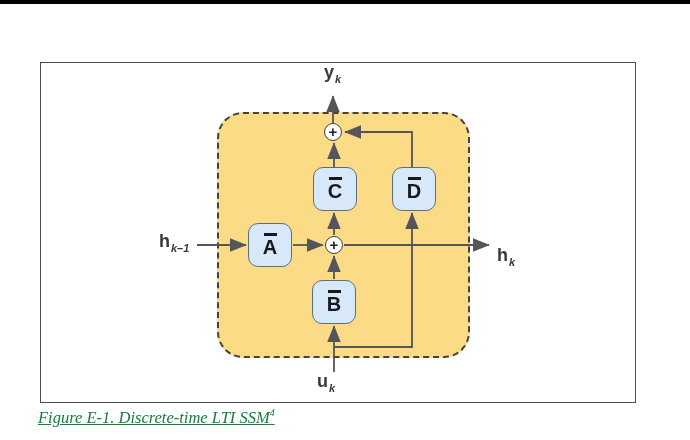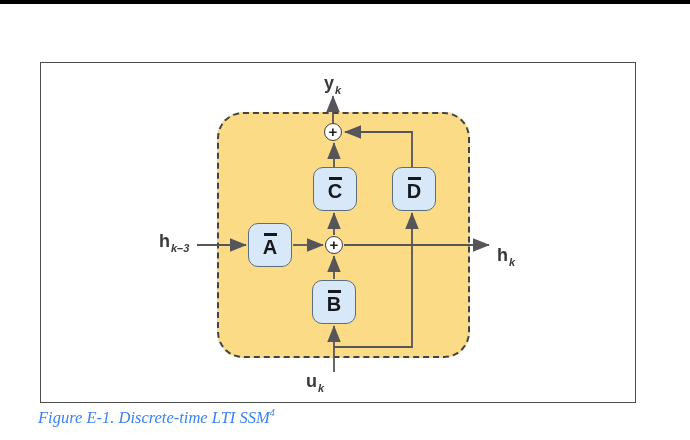--- a/index.html
+++ b/index.html
@@ -38,21 +38,21 @@
     position:absolute;color:#3A3A3A;font-weight:bold;font-size:18px;
     white-space:nowrap;
   }
   .port-label .sub{
     font-weight:bold;font-style:italic;font-size:11px;color:#3A3A3A;
     position:relative;top:5px;left:1px;
   }
   .caption{
     position:absolute;left:38px;top:407px;
     font-family:"Liberation Serif",serif;font-style:italic;
-    font-size:16.5px;color:#3b82f6;white-space:nowrap;
+    font-size:16.5px;color:#15803d;white-space:nowrap;text-decoration:underline;
   }
   .caption sup{font-size:10px;}
 </style>
 </head>
 <body>
 
 <div id="stage">
 
   <div class="topbar"></div>
 
@@ -105,30 +105,30 @@
     <span class="letter">D</span>
   </div>
 
   <div class="sum" style="left:324px;top:123px;">
     <span class="plus">+</span>
   </div>
   <div class="sum" style="left:325px;top:236px;">
     <span class="plus">+</span>
   </div>
 
-  <div class="port-label" style="left:324px;top:73px;">
+  <div class="port-label" style="left:324px;top:62px;">
     <span>y</span><span class="sub">k</span>
   </div>
   <div class="port-label" style="left:159px;top:231px;">
-    <span>h</span><span class="sub">k–3</span>
+    <span>h</span><span class="sub">k–1</span>
   </div>
   <div class="port-label" style="left:497px;top:245px;">
     <span>h</span><span class="sub">k</span>
   </div>
-  <div class="port-label" style="left:306px;top:371px;">
+  <div class="port-label" style="left:317px;top:371px;">
     <span>u</span><span class="sub">k</span>
   </div>
 
   <div class="caption">
     <span>Figure E-1. Discrete-time LTI SSM</span><sup>4</sup>
   </div>
 
 </div>
 
 </body></html>

